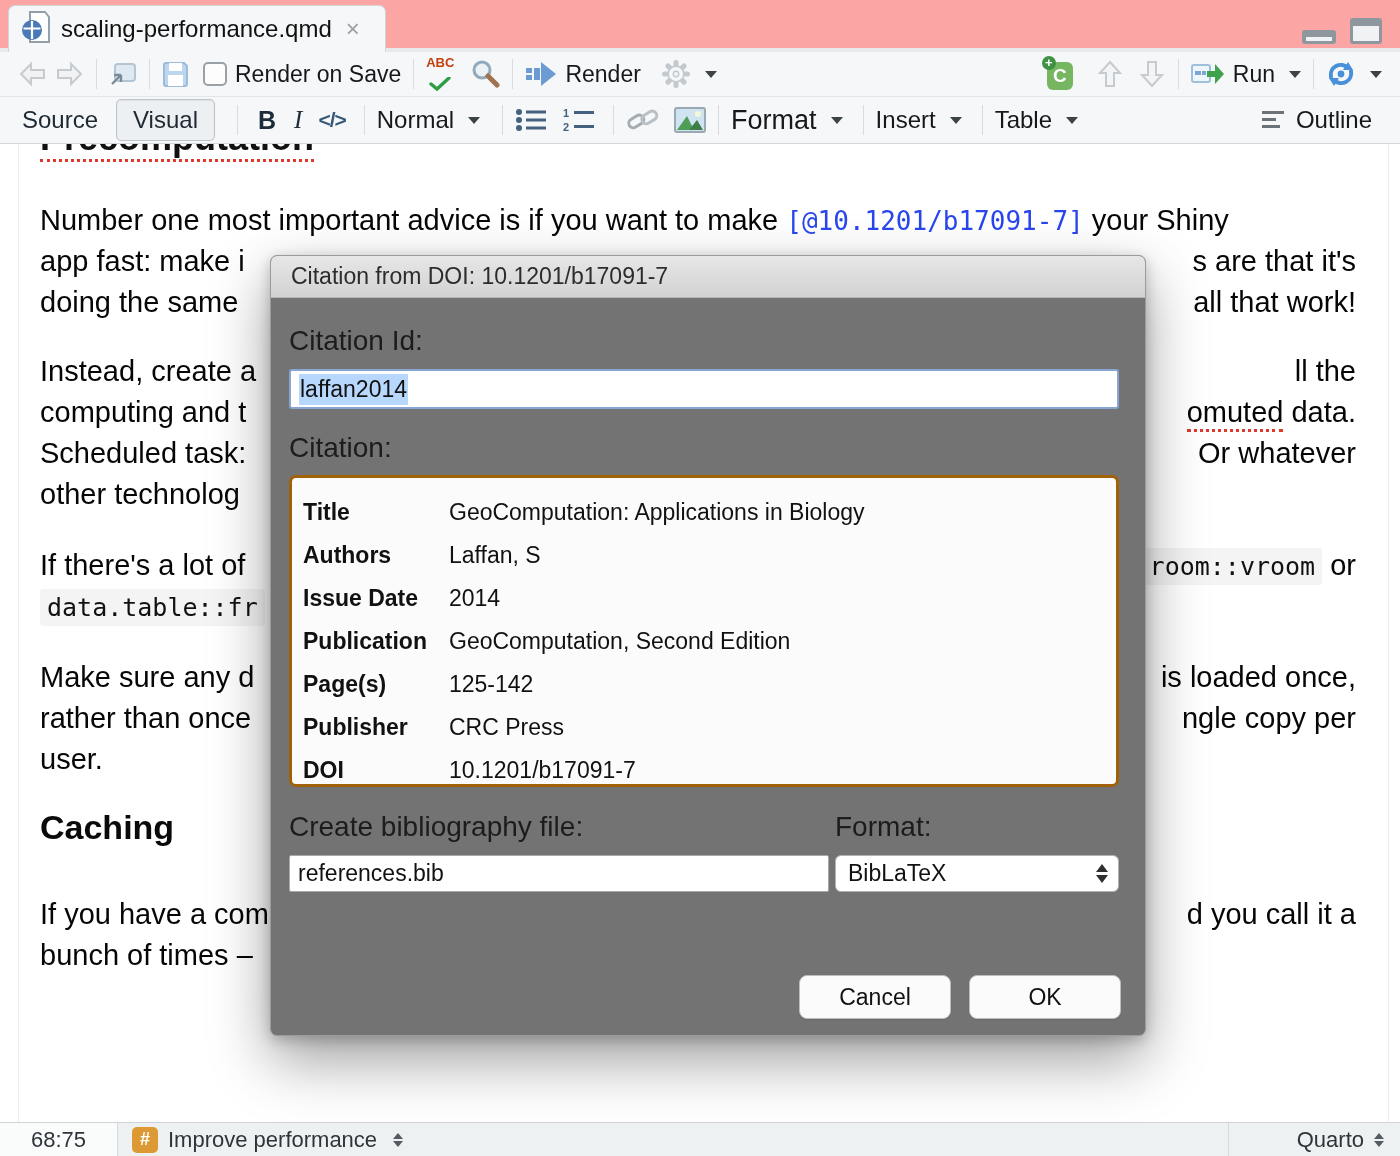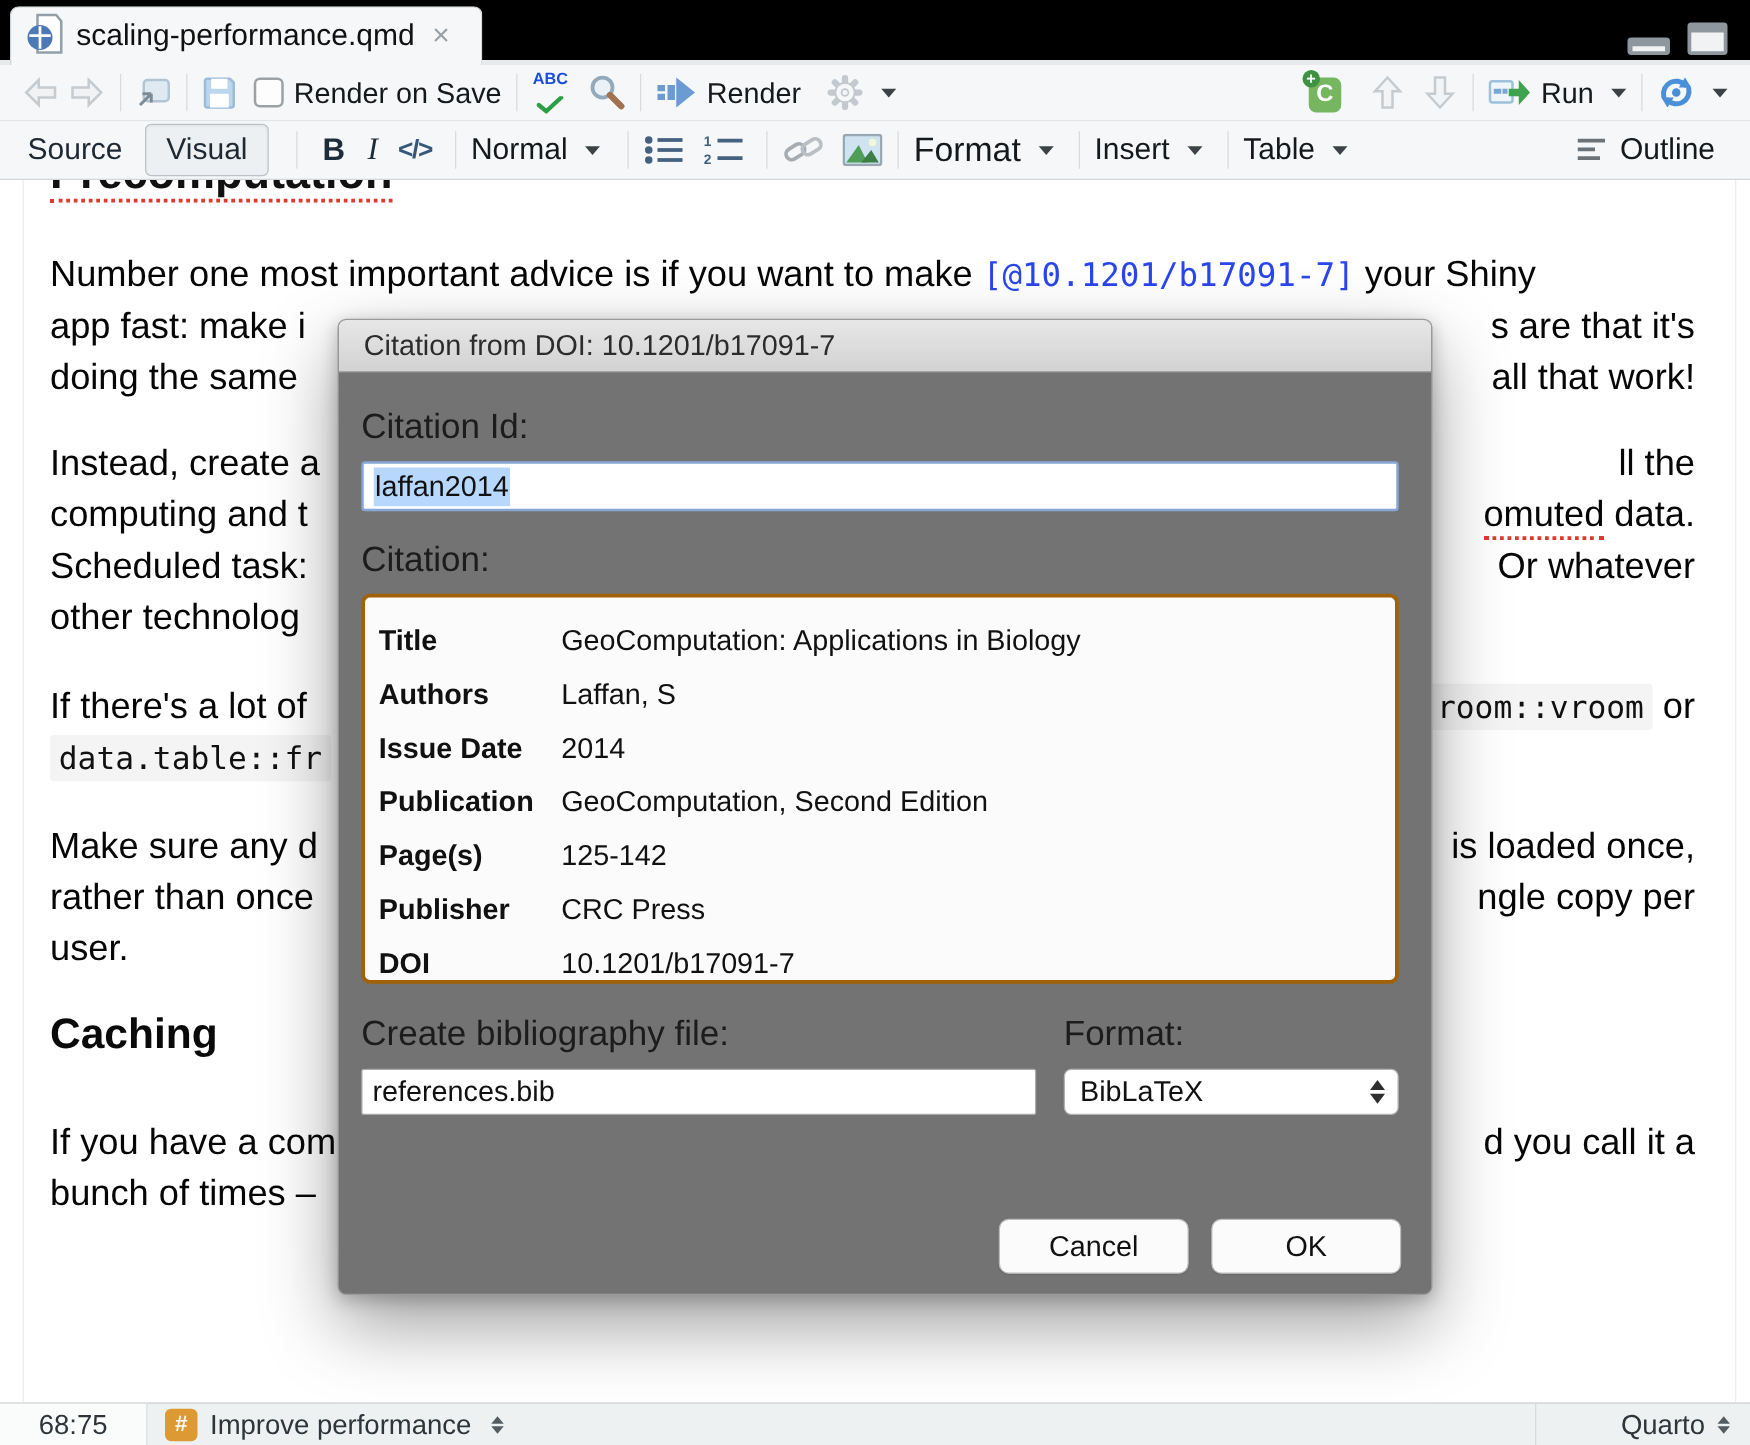--- a/index.html
+++ b/index.html
@@ -1,21 +1,21 @@
 <!DOCTYPE html>
 <html><head>
 <meta charset="utf-8">
 <style>
   * { margin:0; padding:0; box-sizing:border-box; }
   html,body { width:1400px; height:1156px; overflow:hidden; background:#e7eaec;
     font-family:"Liberation Sans", sans-serif; }
   .app { position:relative; width:1400px; height:1156px; }
 
   
-  .tabbar { position:absolute; left:0; top:0; width:1400px; height:48px; background:#000000; }
+  .tabbar { position:absolute; left:0; top:0; width:1400px; height:48px; background:#fca5a5; }
   .tab { position:absolute; left:8px; top:5px; width:378px; height:47px; background:#f5f7f8;
     border:1px solid #d2d6d9; border-bottom:none; border-radius:7px 7px 0 0;
     display:flex; align-items:center; padding:0 12px; }
   .tab-title { font-size:24px; color:#111; margin-left:10px; white-space:nowrap; }
   .tab-close { margin-left:14px; color:#9aa1a7; font-size:24px; line-height:1; cursor:pointer; }
   .win-controls { position:absolute; right:18px; top:18px; display:flex; align-items:flex-end; gap:14px; }
   .win-min { width:34px; height:14px; background:#8e979d; border-radius:3px; position:relative; }
   .win-min::after { content:""; position:absolute; left:4px; right:4px; bottom:3px; height:4px; background:#f0f2f3; }
   .win-max { width:32px; height:26px; border:3px solid #8e979d; border-top-width:8px; border-radius:3px; background:#f0f2f3; }
 
@@ -31,21 +31,21 @@
     border-top:7px solid #3c4347; margin-left:6px; }
   .checkbox { width:24px; height:24px; background:#fdfdfd; border:2px solid #9aa1a7; border-radius:5px; }
   .txt-b { font-size:25px; font-weight:bold; color:#1e2b39; padding:0 8px; }
   .txt-i { font-size:25px; font-style:italic; font-family:"Liberation Serif", serif; color:#1e2b39; padding:0 10px; }
   .txt-code { font-size:21px; font-weight:bold; color:#38587a; padding:0 6px; letter-spacing:-1px; }
   .seg { font-size:24px; color:#1f2933; padding:6px 4px; }
   .seg.selected { background:#edf0f2; border:1px solid #bcc2c7; border-radius:5px; padding:6px 16px;
     box-shadow:inset 0 1px 2px rgba(0,0,0,0.06); }
   .spacer { flex:1; }
   .spell { display:flex; flex-direction:column; align-items:center; line-height:1; margin-top:-2px; }
-  .spell .abc { font-size:13px; font-weight:bold; color:#1d4ed8; letter-spacing:0; }
+  .spell .abc { font-size:13px; font-weight:bold; color:#c2410c; letter-spacing:0; }
 
   
   .doc { position:absolute; left:0; top:144px; width:1400px; height:978px; background:#ffffff; overflow:hidden; }
   .doc-edge-l { position:absolute; left:18px; top:0; bottom:0; width:1px; background:#ececec; }
   .doc-edge-r { position:absolute; right:11px; top:0; bottom:0; width:1px; background:#ececec; }
   .line { position:absolute; left:40px; right:44px; height:40px; font-size:29px; color:#060606; line-height:40px; white-space:nowrap; }
   .line .r { position:absolute; right:0; top:0; }
   .h1clip { position:absolute; left:40px; top:-26px; font-size:36px; font-weight:bold; color:#111;
     line-height:40px; border-bottom:3px dotted #df392d; padding-bottom:1px; }
   .h2 { position:absolute; left:40px; top:660px; font-size:34px; font-weight:bold; color:#0a0a0a; line-height:46px; }
@@ -66,21 +66,21 @@
     font-size:23px; color:#111; padding:0 8px; }
   .input-cid { margin-top:12px; height:40px; border:2px solid #88a6d4; border-radius:3px; }
   .sel-text { background:#b8d7fc; padding:2px 1px; }
   .lbl-citation { margin-top:23px; }
   .cit-panel { margin-top:11px; height:312px; background:#fbfbfb; border:3px solid #a16207; border-radius:7px; padding:13px 0; }
   .cit-row { display:flex; height:43px; align-items:center; font-size:23px; color:#111; }
   .cit-row .k { width:157px; padding-left:11px; font-weight:bold; flex:none; }
   .cit-row .v { white-space:nowrap; }
   .bib-row { display:flex; margin-top:24px; }
   .bib-col { width:540px; flex:none; }
-  .fmt-col { margin-left:22px; flex:1; }
+  .fmt-col { margin-left:6px; flex:1; }
   .input-bib { margin-top:12px; height:37px; }
   .select { margin-top:12px; height:37px; background:#fff; border:1px solid #b3b3b3; border-radius:6px;
     display:flex; align-items:center; padding:0 10px 0 12px; font-size:23px; color:#111; cursor:pointer; }
   .stepper { margin-left:auto; display:flex; flex-direction:column; gap:3px; align-items:center; }
   .stepper .up { width:0; height:0; border-left:6px solid transparent; border-right:6px solid transparent; border-bottom:8px solid #2f2f2f; }
   .stepper .dn { width:0; height:0; border-left:6px solid transparent; border-right:6px solid transparent; border-top:8px solid #2f2f2f; }
   .dlg-buttons { position:absolute; right:24px; bottom:17px; display:flex; gap:18px; }
   .btn { width:152px; height:44px; background:#fbfbfb; border:1px solid #bdbdbd; border-radius:8px;
     font-size:23px; color:#111; display:flex; align-items:center; justify-content:center; cursor:pointer;
     box-shadow:0 1px 1px rgba(0,0,0,0.08); }

